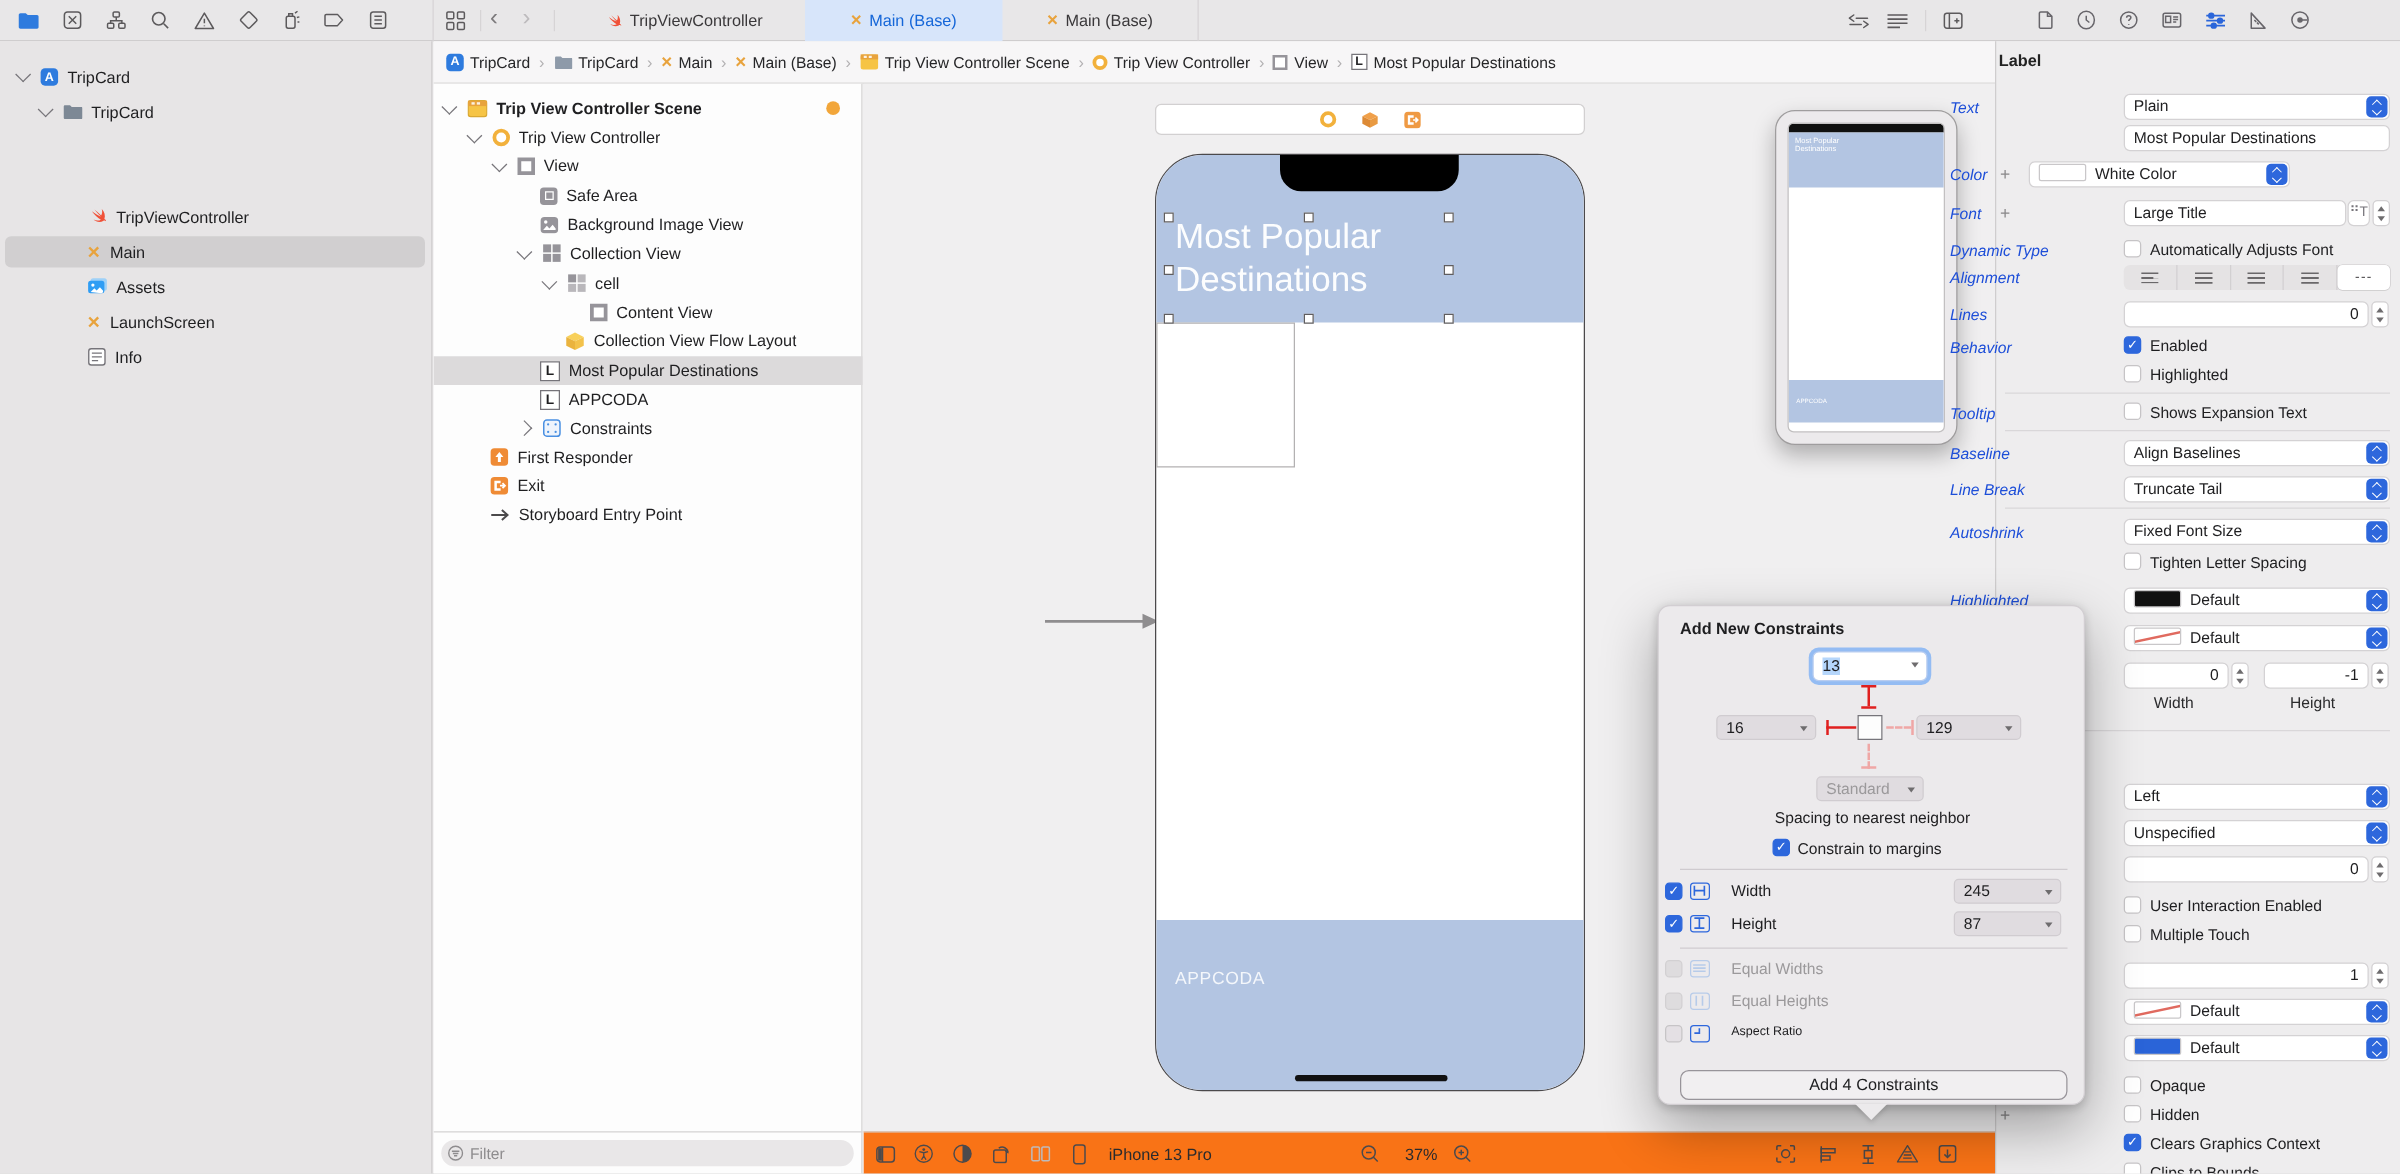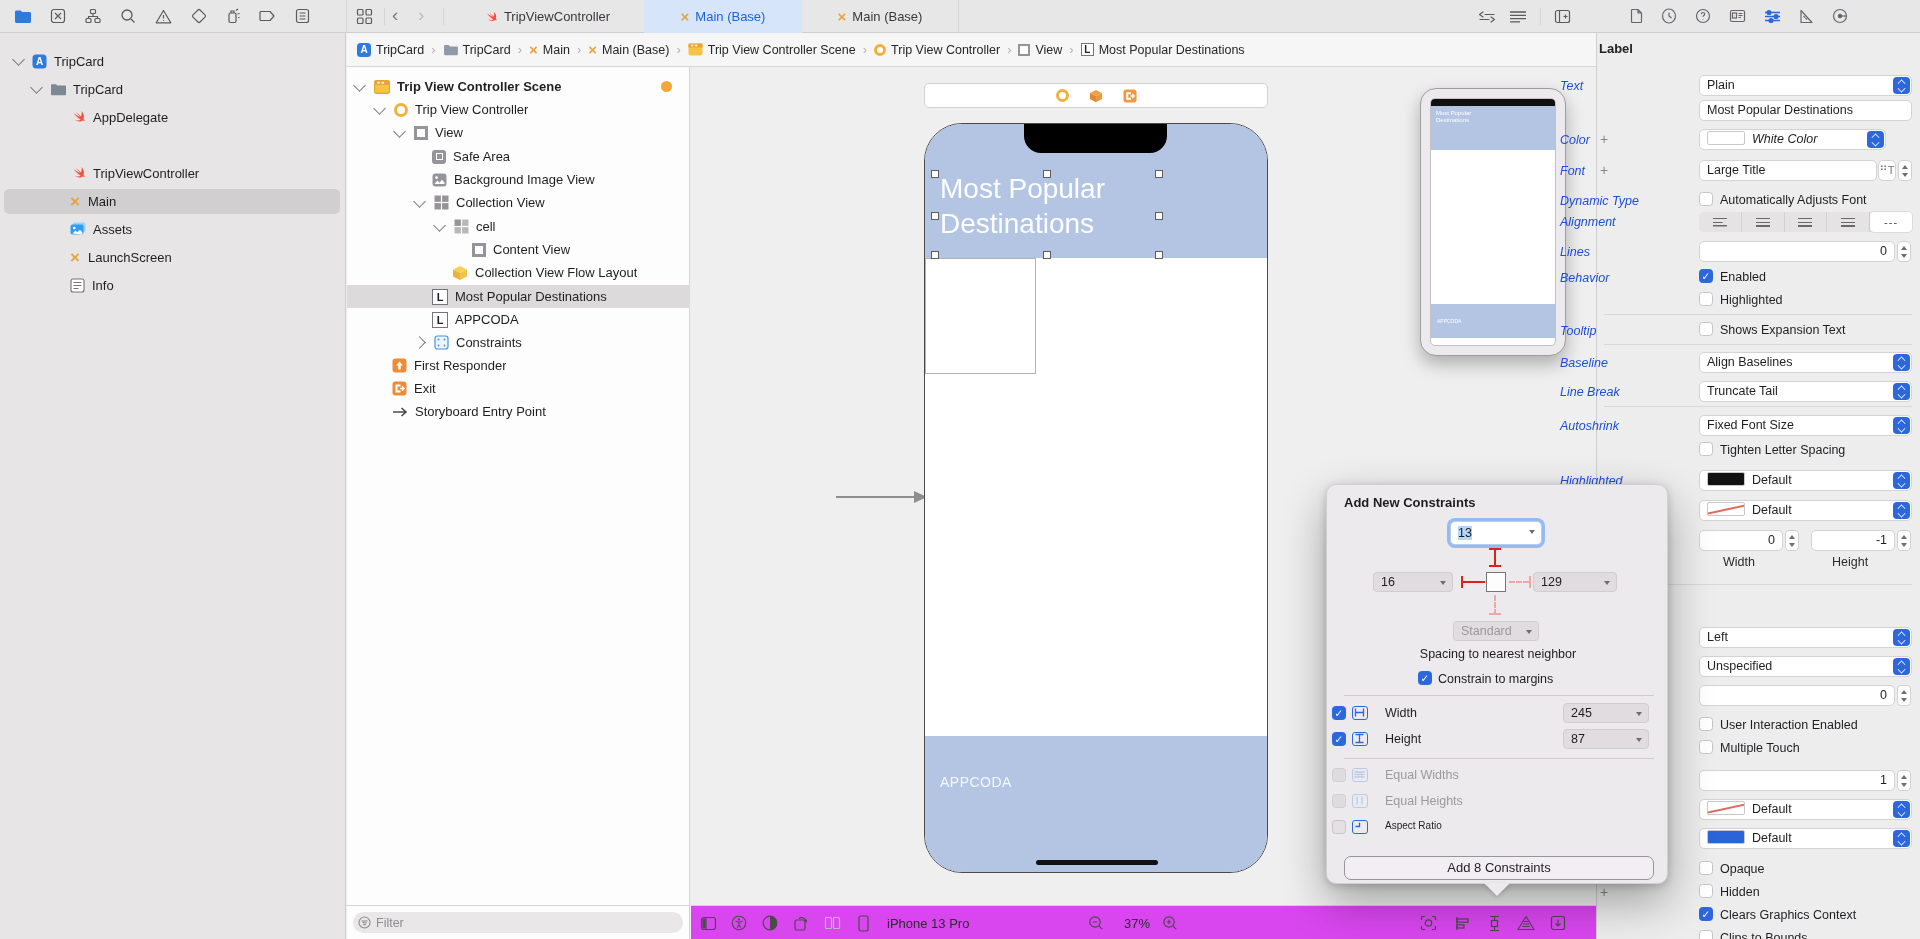--- a/index.html
+++ b/index.html
@@ -45,21 +45,21 @@
   #homebar{position:absolute;left:111px;top:736px;width:122px;height:5px;background:#111;border-radius:3px;}
   
   #minimap{left:1420px;top:88px;width:146px;height:268px;background:#eceaec;border:1px solid #9f9d9e;border-radius:16px;box-sizing:border-box;box-shadow:0 8px 18px rgba(0,0,0,.28);}
   #miniscreen{position:absolute;left:9px;top:9px;width:126px;height:248px;background:#fff;border:1px solid #c2c0c1;border-radius:5px;overflow:hidden;box-sizing:border-box;}
   .mini-notch{position:absolute;left:0;top:0;width:100%;height:7px;background:#101010;}
   .mini-hdr{position:absolute;left:0;top:7px;width:100%;height:44px;background:#b3c5e2;}
   .mini-title{position:absolute;left:5px;top:4px;width:55px;font-size:6px;line-height:7px;color:#fff;}
   .mini-foot{position:absolute;left:0;top:205px;width:100%;height:34px;background:#b3c5e2;}
   .mini-footlbl{position:absolute;left:6px;top:14px;font-size:5px;color:#fff;}
   
-  #canvasbar{left:691px;top:905px;width:905px;height:34px;background:#d946ef;border-top:1px solid #d5d3d4;box-sizing:border-box;}
+  #canvasbar{left:691px;top:905px;width:905px;height:34px;background:#f97316;border-top:1px solid #d5d3d4;box-sizing:border-box;}
   .cbicon{position:absolute;top:8px;width:18px;height:18px;display:flex;align-items:center;justify-content:center;}
   
   #inspector{left:1596px;top:33px;width:324px;height:906px;background:#eeedee;border-left:1px solid #cfcdce;box-sizing:border-box;}
   .lbl{position:absolute;width:132px;text-align:left;font-size:12.5px;color:#1d4ed8;white-space:nowrap;font-style:italic;}
   .fld{position:absolute;background:#fff;border:1px solid #d4d2d4;border-radius:5px;height:21px;font-size:12.5px;color:#1e1e20;line-height:19px;padding:0 7px;box-sizing:border-box;white-space:nowrap;overflow:hidden;}
   .pbtn{position:absolute;right:1px;top:1px;width:17px;height:17px;background:#2d67dc;border-radius:4px;}
   .pbtn::before{content:"";position:absolute;left:4.5px;top:3px;width:6px;height:6px;border-left:1.7px solid #fff;border-top:1.7px solid #fff;transform:rotate(45deg) scale(.8);}
   .pbtn::after{content:"";position:absolute;left:4.5px;top:8px;width:6px;height:6px;border-right:1.7px solid #fff;border-bottom:1.7px solid #fff;transform:rotate(45deg) scale(.8);}
   .stp{position:absolute;width:14px;height:21px;background:#fff;border:1px solid #d2d0d2;border-radius:4px;box-sizing:border-box;}
   .stp::before{content:"";position:absolute;left:3px;top:3.5px;border-left:3.5px solid transparent;border-right:3.5px solid transparent;border-bottom:4.5px solid #6e6c6e;}
@@ -326,28 +326,20 @@
     </div>
     <div class="nrow" style="top:43px;">
       <span class="chev down" style="margin-left:32px;"></span>
       <span style="margin-left:9px;">
           <svg width="16" height="13" viewBox="0 0 16 13">
             <path d="M1 2.2c0-.6.5-1 1-1h4l1.4 1.4H15c.6 0 1 .4 1 1v7.6c0 .6-.4 1-1 1H2c-.5 0-1-.4-1-1z" fill="#7d8895"></path>
           </svg>
         </span>
       <span style="margin-left:7px;">TripCard</span>
     </div>
-    <div class="nrow" style="top:71px;">
-      <span style="margin-left:70px;">
-          <svg width="16" height="16" viewBox="0 0 16 16">
-            <path d="M13.5 10.2c1-2.8.1-5.9-2.1-8.1.6 1.8.4 3.8-.5 5.3C9.4 5.9 7.5 4.3 5.6 2.6c2 2.5 4 4.6 5 5.7-2.4-1.1-4.8-2.5-7.1-4.3 2 2.7 4.4 5 7.2 6.8-1.5.9-3.7 1-5.9-.2 1.9 1.9 5.3 2.6 7.7 1.2.8-.5 1.6-.5 2.3.2.2-.6-.3-1.3-1.3-1.8z" fill="#f05138"></path>
-          </svg>
-        </span>
-      <span style="margin-left:7px;">AppDelegate</span>
-    </div>
     <div class="nrow" style="top:127px;">
       <span style="margin-left:70px;">
           <svg width="16" height="16" viewBox="0 0 16 16">
             <path d="M13.5 10.2c1-2.8.1-5.9-2.1-8.1.6 1.8.4 3.8-.5 5.3C9.4 5.9 7.5 4.3 5.6 2.6c2 2.5 4 4.6 5 5.7-2.4-1.1-4.8-2.5-7.1-4.3 2 2.7 4.4 5 7.2 6.8-1.5.9-3.7 1-5.9-.2 1.9 1.9 5.3 2.6 7.7 1.2.8-.5 1.6-.5 2.3.2.2-.6-.3-1.3-1.3-1.8z" fill="#f05138"></path>
           </svg>
         </span>
       <span style="margin-left:7px;">TripViewController</span>
     </div>
     <div class="nrow" style="top:155px;">
       <span class="sbx" style="margin-left:70px;font-size:17px;">×</span>
@@ -666,21 +658,21 @@
 
   <div class="a" id="inspector"></div>
   <div class="a" style="left:1599px;top:41px;font-size:13px;font-weight:700;color:#222;">Label</div>
 
   <div class="lbl" style="left:1560px;top:79px;">Text</div>
   <div class="fld" style="left:1699px;top:75px;width:213px;"><span>Plain</span><span class="pbtn"></span></div>
   <div class="fld" style="left:1699px;top:100px;width:213px;"><span>Most Popular Destinations</span></div>
 
   <div class="plus" style="left:1600px;top:131px;">+</div>
   <div class="lbl" style="left:1560px;top:133px;">Color</div>
-  <div class="fld" style="left:1699px;top:129px;width:187px;font-style:italic;"><span class="swatch" style="background:#fff;"></span><span>White Color</span><span class="pbtn"></span></div>
+  <div class="fld" style="left:1623px;top:129px;width:209px;"><span class="swatch" style="background:#fff;"></span><span>White Color</span><span class="pbtn"></span></div>
 
   <div class="plus" style="left:1600px;top:162px;">+</div>
   <div class="lbl" style="left:1560px;top:164px;">Font</div>
   <div class="fld" style="left:1699px;top:160px;width:178px;"><span>Large Title</span></div>
   <div class="fld" style="left:1878px;top:160px;width:18px;padding:0;text-align:center;font-size:11px;color:#76747a;">⠛T</div>
   <div class="stp" style="left:1898px;top:160px;"></div>
 
   <div class="lbl" style="left:1560px;top:194px;">Dynamic Type</div>
   <div class="cb" style="left:1699px;top:192px;"></div>
   <div class="opt" style="left:1720px;top:193px;">Automatically Adjusts Font</div>
@@ -842,17 +834,17 @@
     <div class="pa gray" style="left:58px;top:309px;font-size:12.5px;">Equal Heights</div>
 
     <div class="cb" style="left:5px;top:335px;background:#e4e0e4;"></div>
     <div class="cicon" style="left:25px;top:335px;">
         <svg width="13" height="11" viewBox="0 0 13 11" stroke="#2d67dc" stroke-width="1.3" fill="none">
           <path d="M6.5 1.5v4h-4"></path>
         </svg>
       </div>
     <div class="pa" style="left:58px;top:335px;font-size:10px;">Aspect Ratio</div>
 
-    <div id="addbtn">Add 8 Constraints</div>
+    <div id="addbtn">Add 4 Constraints</div>
   </div>
   <div class="a" id="popupcaret"></div>
 
 </div>
 
 </body></html>

